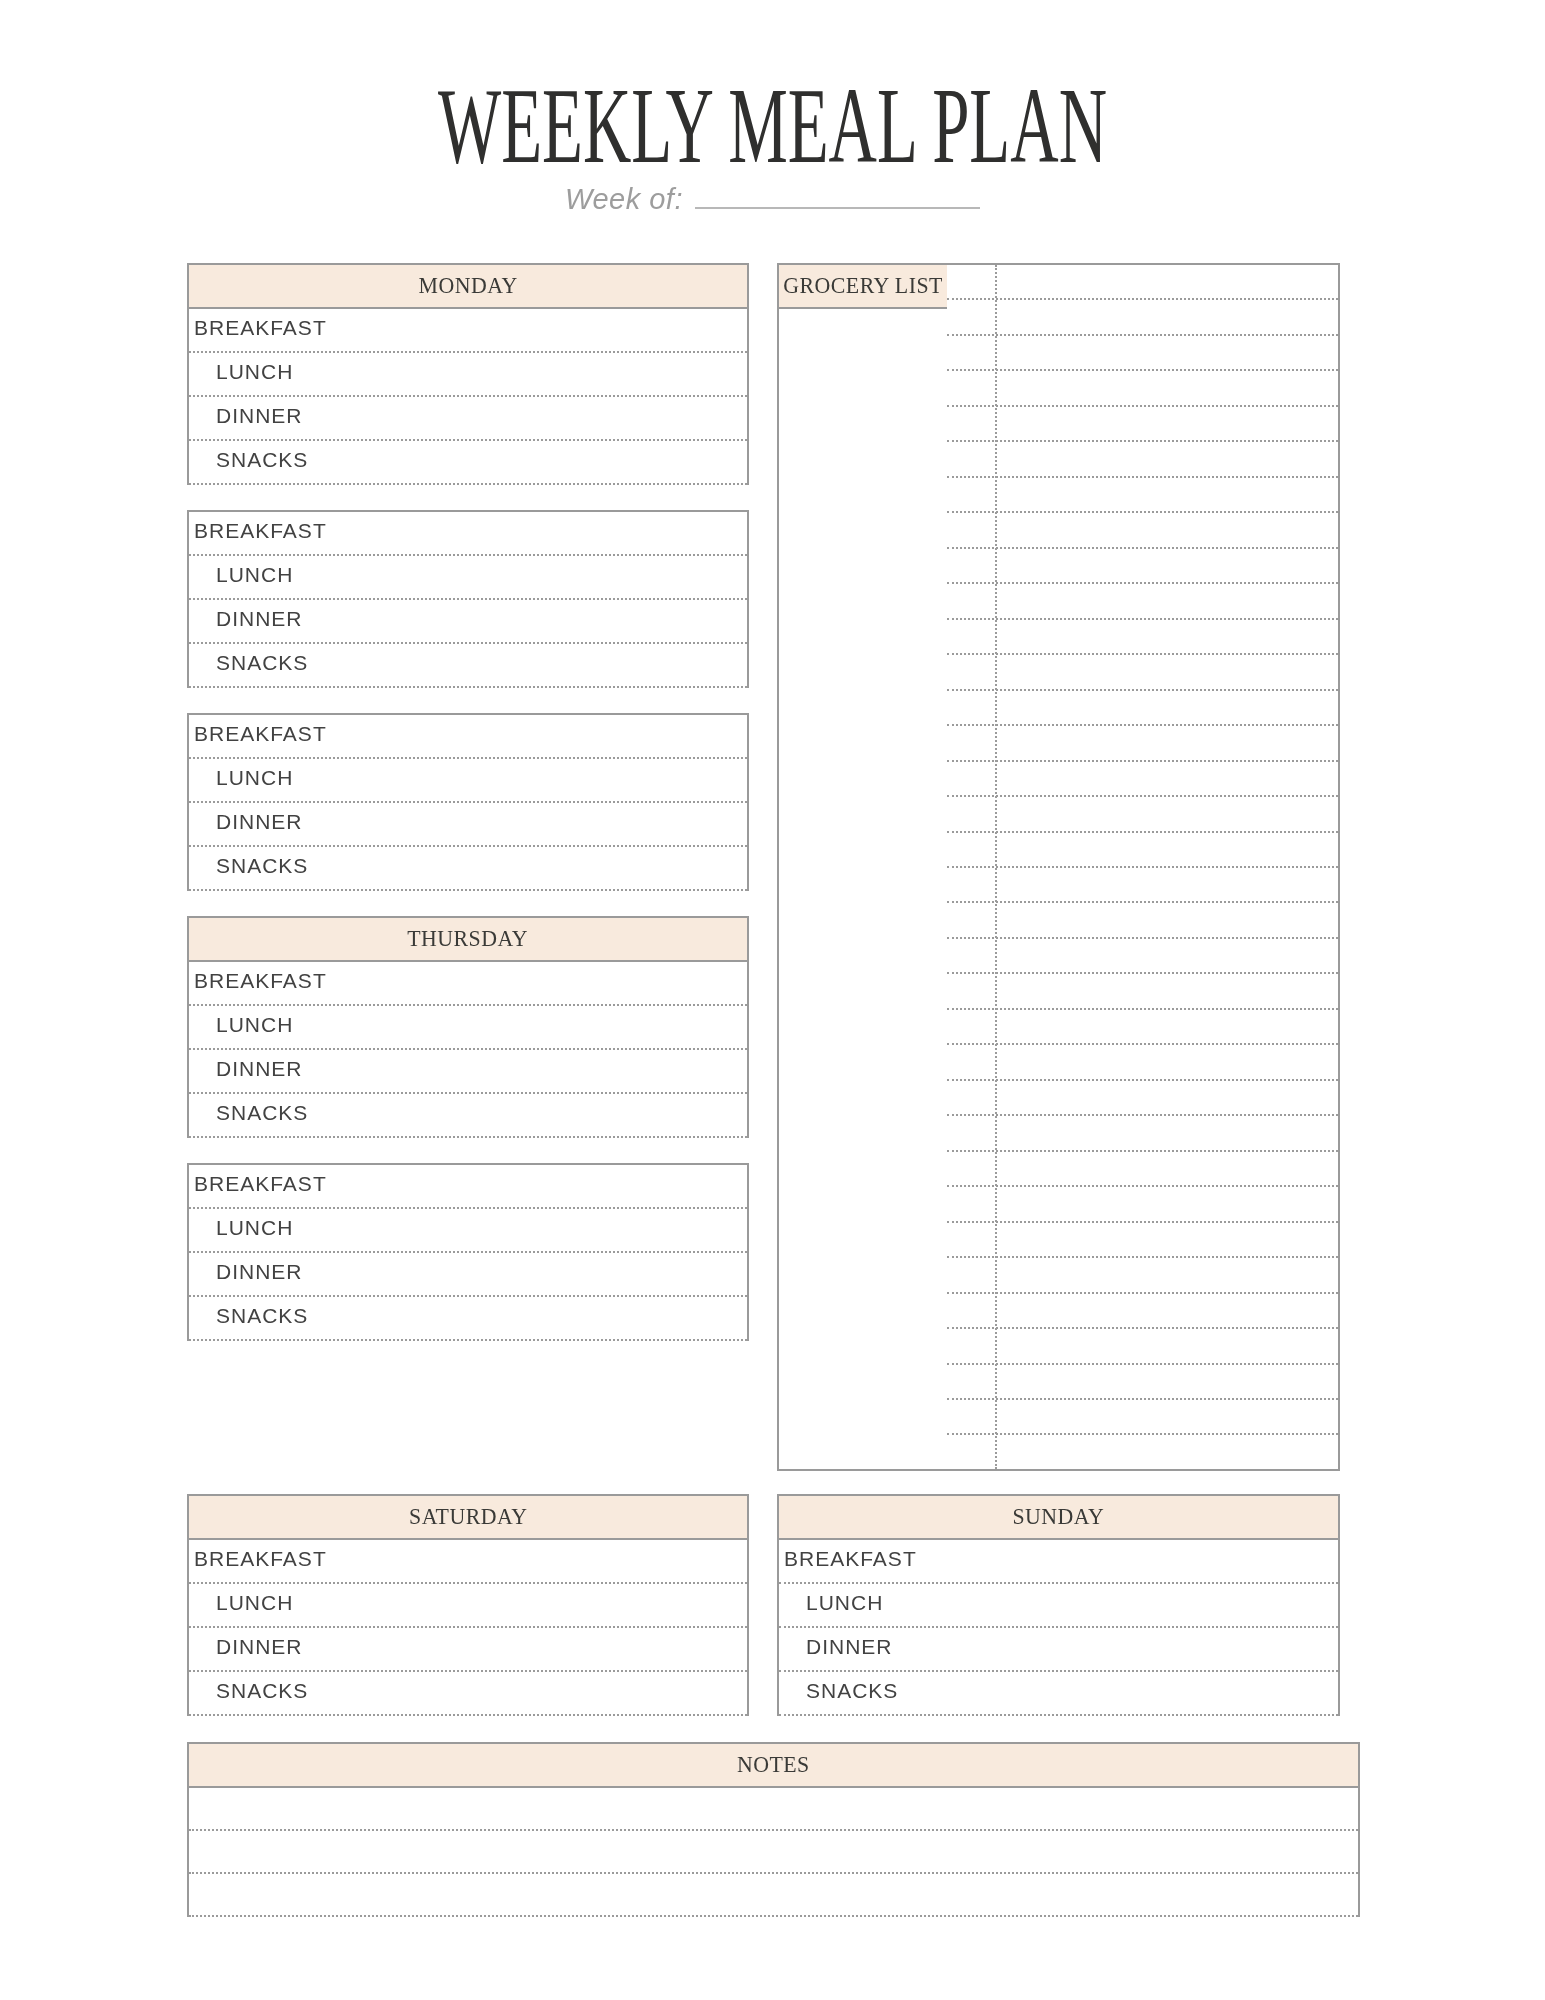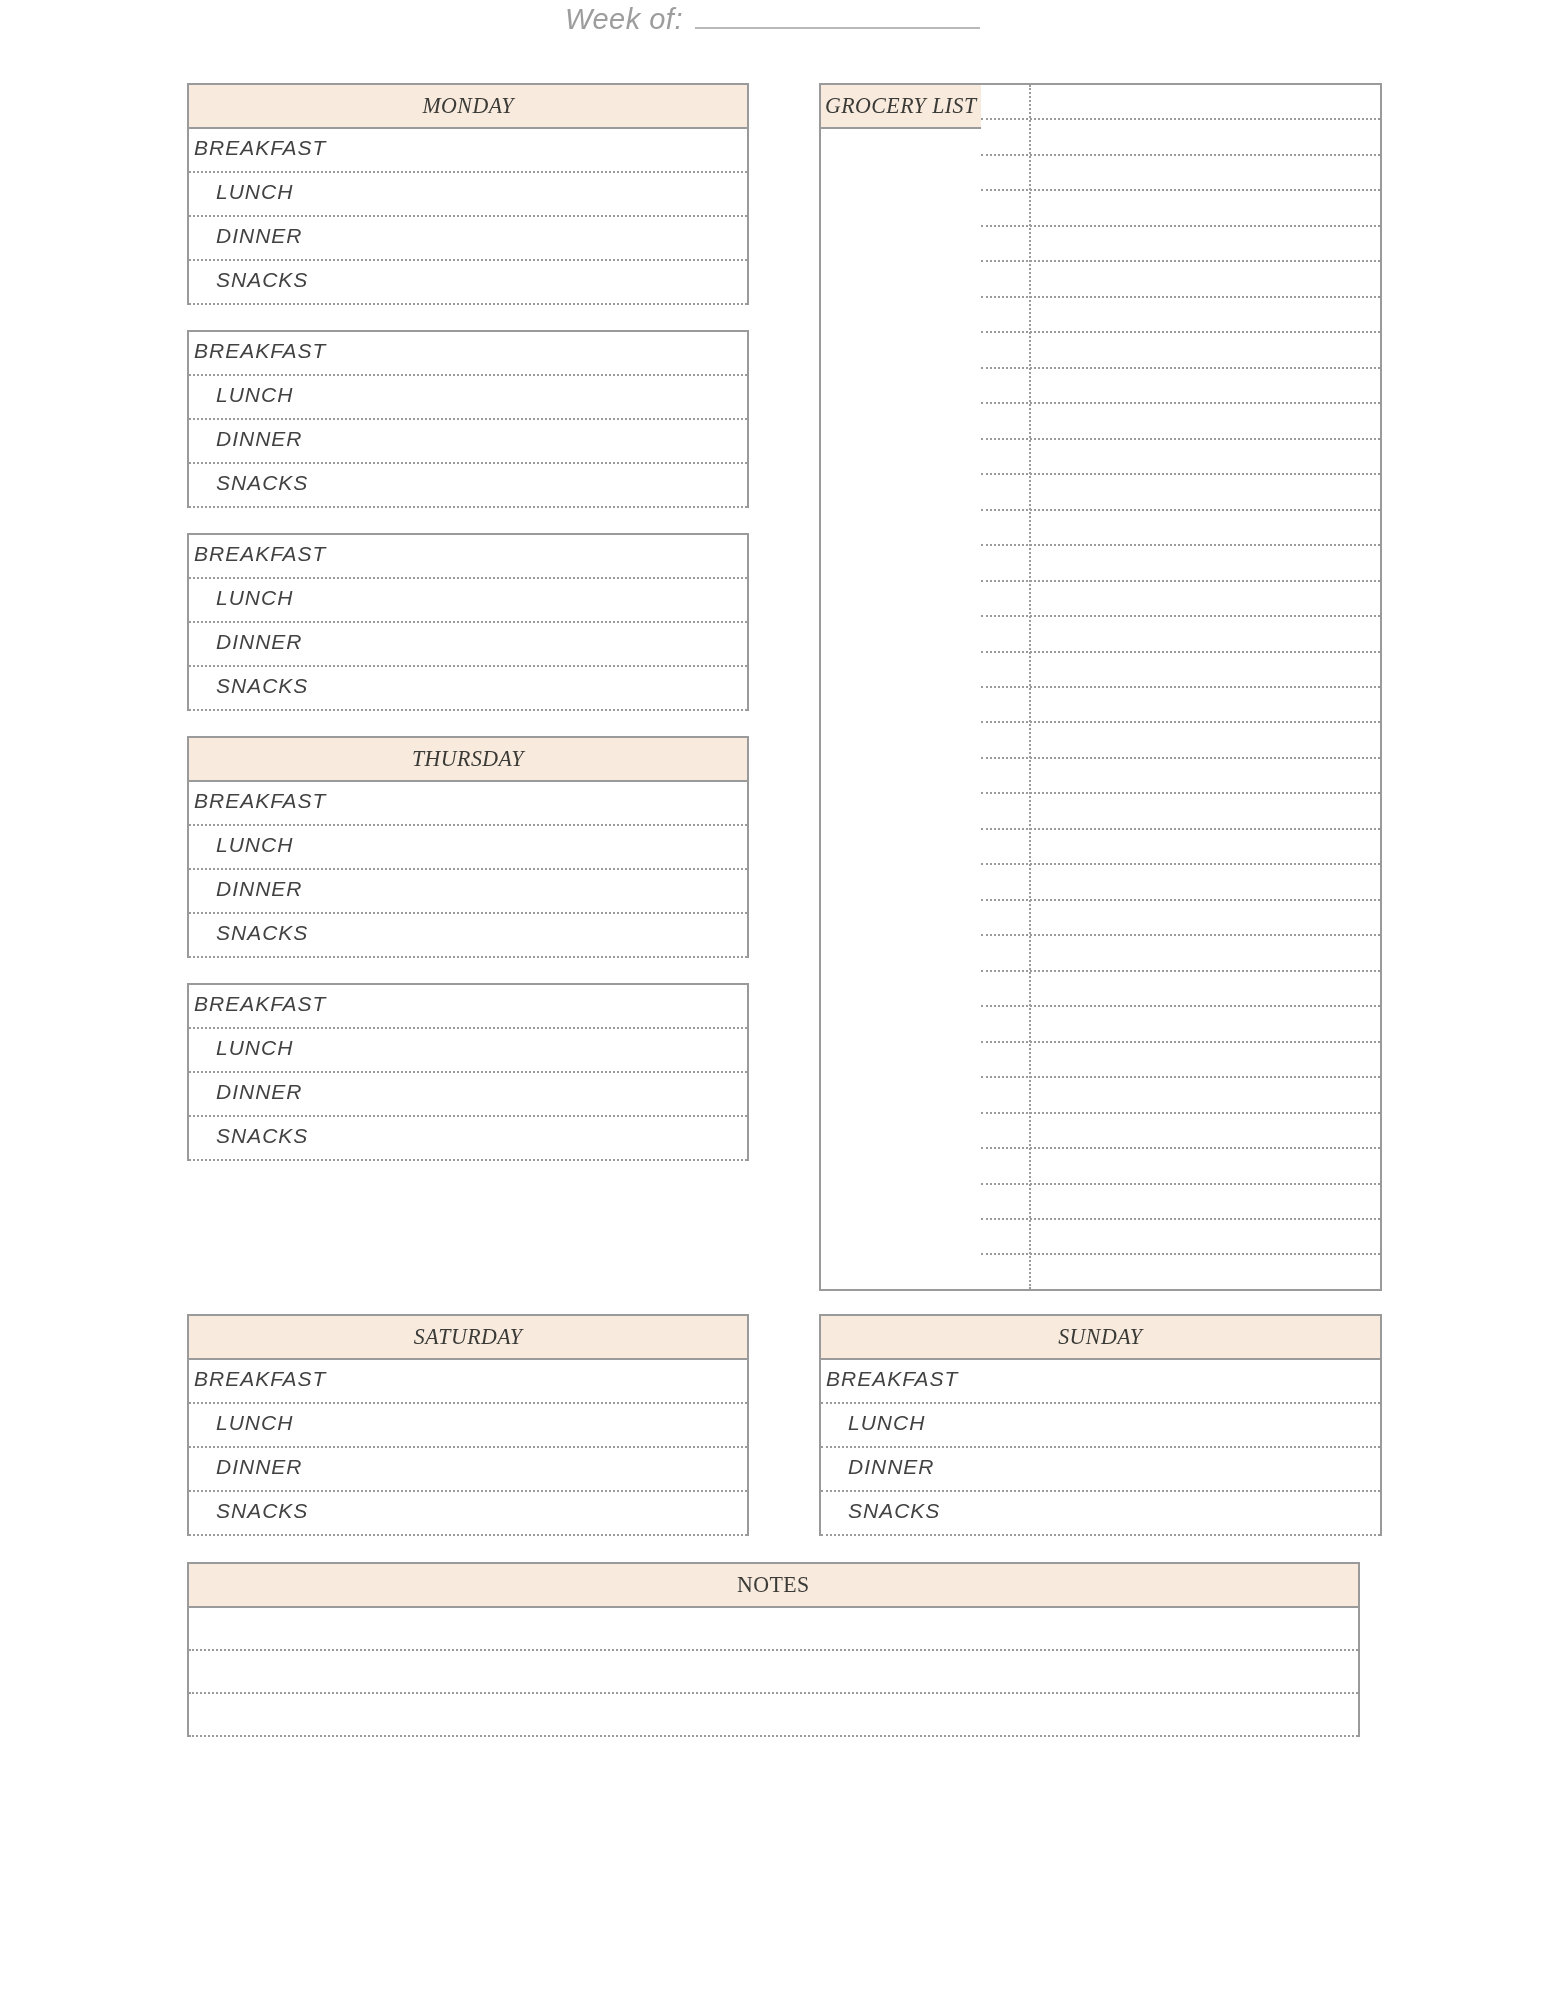--- a/index.html
+++ b/index.html
@@ -53,23 +53,22 @@
     width:285px;
     height:1em;
     margin-left:12px;
     border-bottom:2px solid var(--blankline-color);
   }
   
   .cols{
     margin:47px 185px 0 187px;
     display:grid;
     grid-template-columns:562px 563px;
-    column-gap:70px;
+    column-gap:28px;
     align-items:start;
-    font-style:italic;
   }
   .cols.row2{margin-top:23px;}
   
   .card{
     border:2px solid var(--border-solid);
     border-bottom:none;
     background:#ffffff;
   }
   .card-header{
     height:44px;
@@ -120,20 +119,21 @@
   .n-row{
     height:43px;
     border-bottom:2px dotted var(--border-dotted);
   }
 </style>
 </head>
 <body>
 
 <div class="page">
 
+  <h1 class="title"><span class="squeeze">WEEKLY MEAL PLAN</span></h1>
 
   <div class="weekof">
     <span>Week of:</span>
     <span class="blank-line"></span>
   </div>
 
   <div class="cols">
     <div class="col" id="weekday-col">
         <section class="card day-card">
           <header class="card-header">

